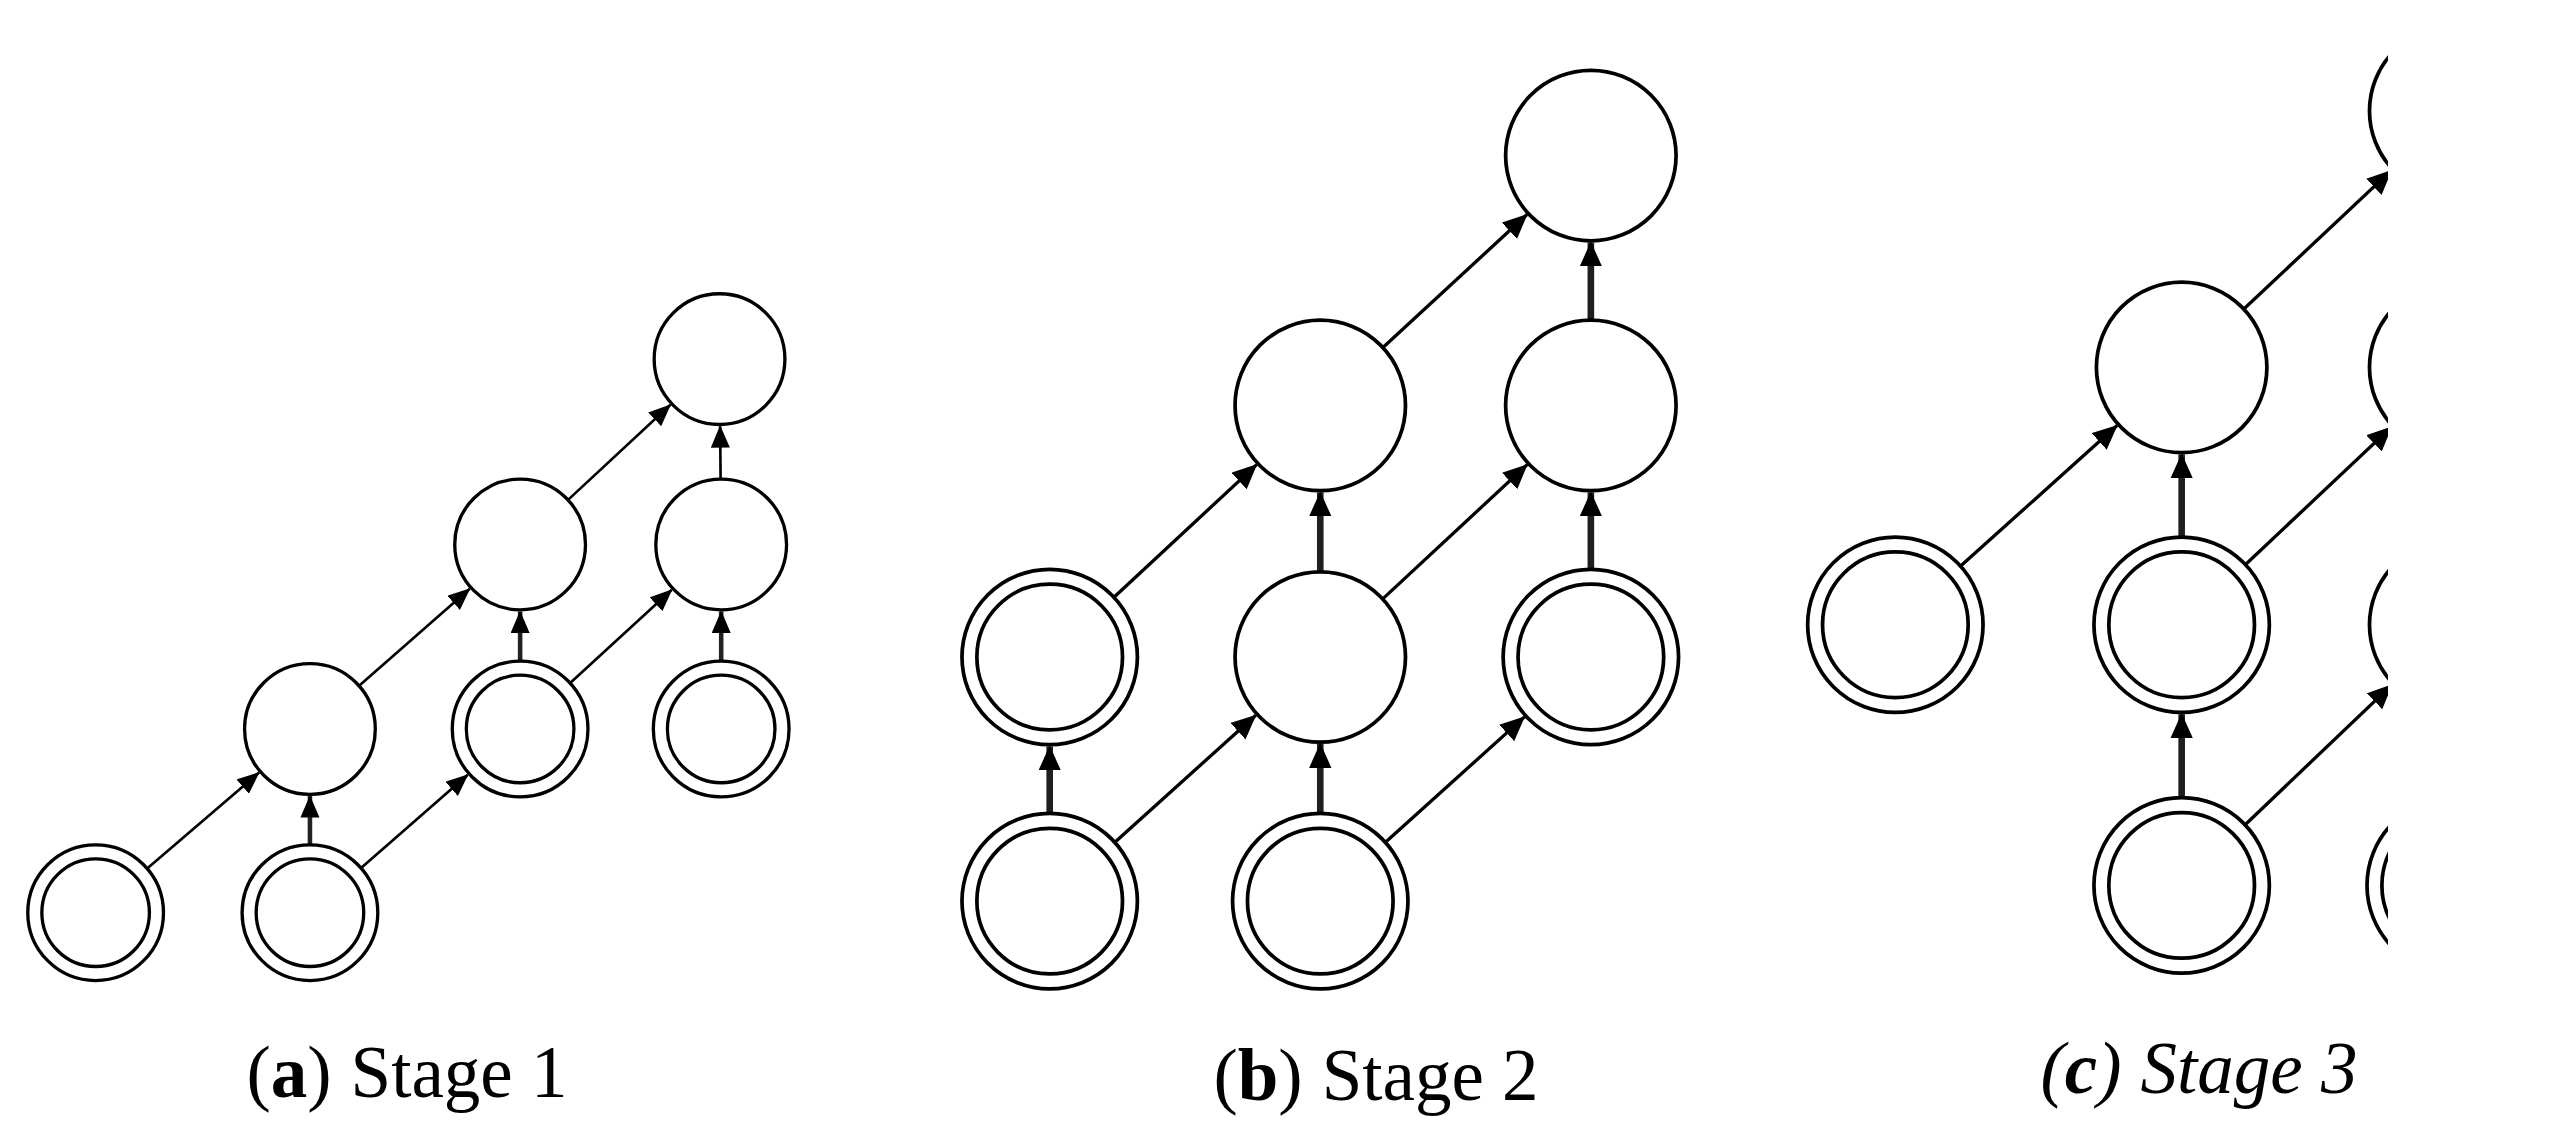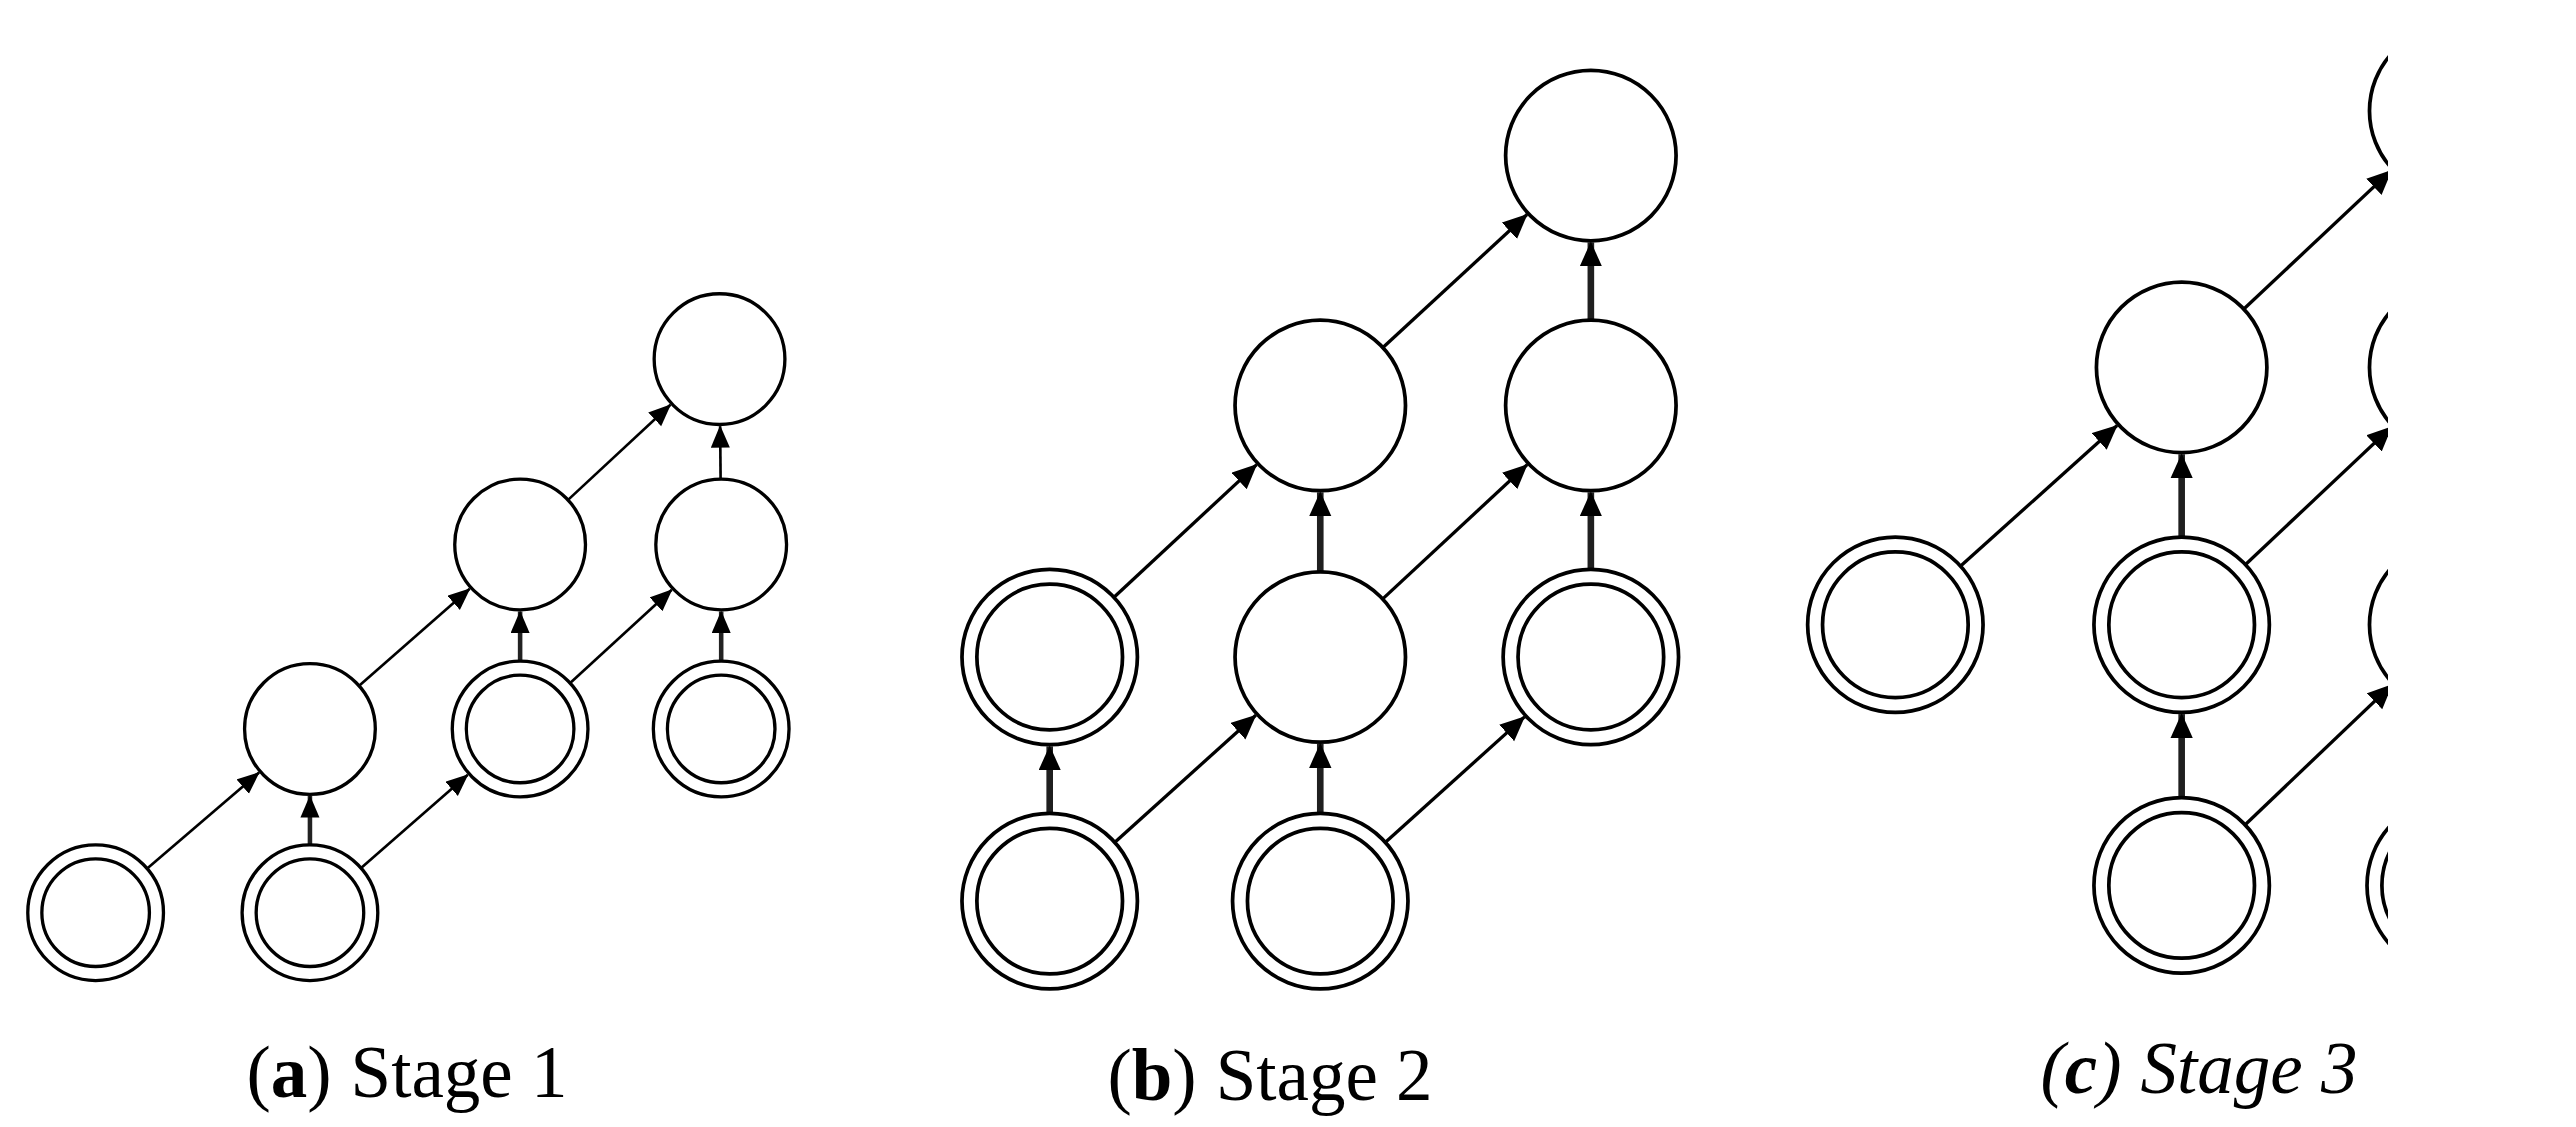--- a/index.html
+++ b/index.html
@@ -96,21 +96,21 @@
         <circle cx="2966" cy="755" fill="#ffffff" stroke="#000000" stroke-width="4.5" r="103"></circle>
         <circle cx="2966" cy="444" fill="#ffffff" stroke="#000000" stroke-width="4.5" r="103"></circle>
         <circle cx="2966" cy="134" fill="#ffffff" stroke="#000000" stroke-width="4.5" r="103"></circle>
       </g>
     </svg>
 
   <div class="caption" style="left: 407px; top: 1073px;">
     <span class="paren">(</span><span class="letter">a</span><span class="paren">)</span><span class="title">Stage 1</span>
   </div>
 
-  <div class="caption" style="left: 1270px; top: 1076px;">
+  <div class="caption" style="left: 1376px; top: 1076px;">
     <span class="paren">(</span><span class="letter">b</span><span class="paren">)</span><span class="title">Stage 2</span>
   </div>
 
   <div class="caption" style="left: 2199px; top: 1069px; font-style: italic;">
     <span class="paren">(</span><span class="letter">c</span><span class="paren">)</span><span class="title">Stage 3</span>
   </div>
 </div>
 
 
 </body></html>

